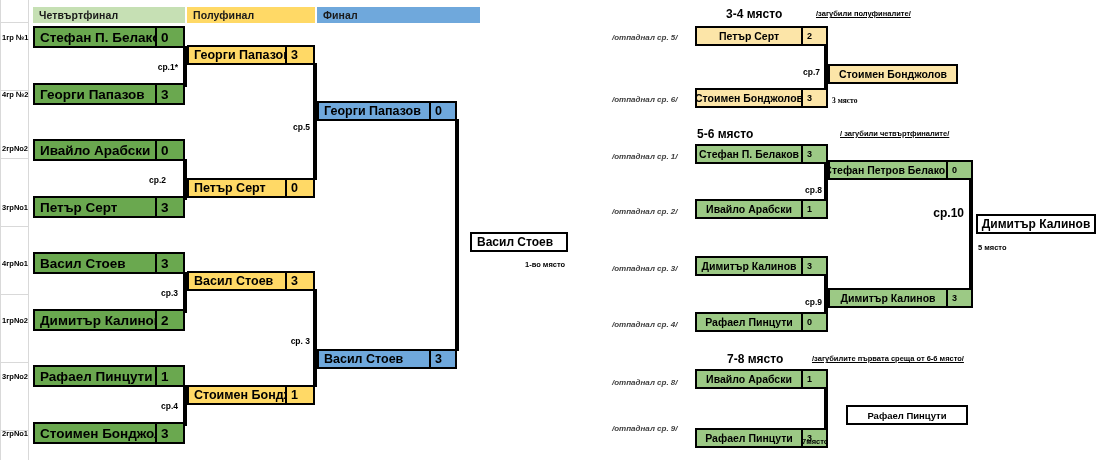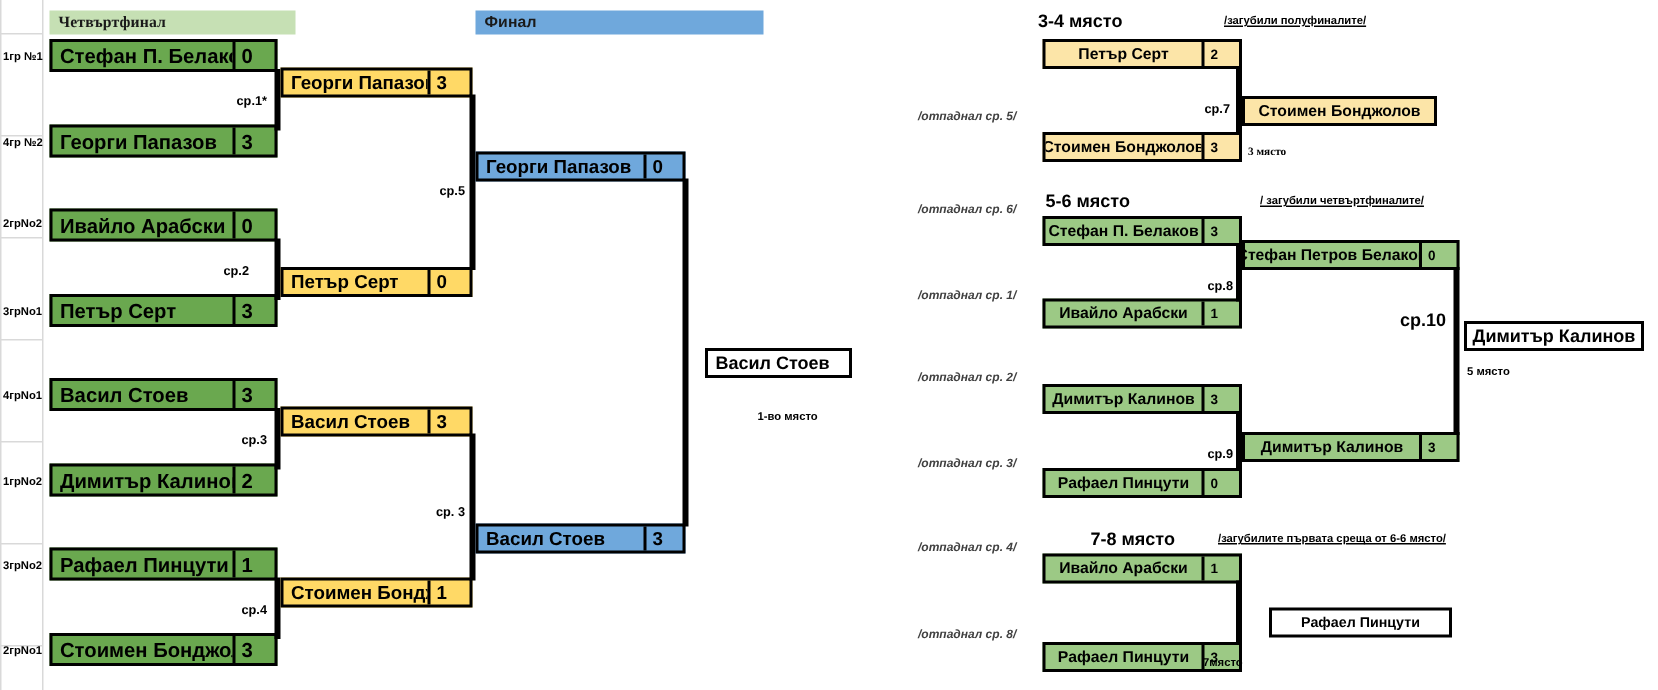--- a/index.html
+++ b/index.html
@@ -66,21 +66,21 @@
   }
   
   .mlabel{
     position:absolute;font-size:8.5px;font-weight:bold;color:#000;
     white-space:nowrap;text-align:right;
   }
   .mlabel.big{font-size:12px;font-weight:bold;}
   
   .note{
     position:absolute;font-size:8px;font-style:italic;font-weight:bold;
-    color:#404040;white-space:nowrap;margin-top:40px;
+    color:#404040;white-space:nowrap;
   }
   
   .sectitle{
     position:absolute;font-size:12px;font-weight:bold;color:#000;
     white-space:nowrap;
   }
   .secnote{
     position:absolute;font-size:7.5px;font-weight:bold;color:#000;
     white-space:nowrap;
     text-decoration:underline;
@@ -105,22 +105,23 @@
   <div class="gridline" style="left:0;top:0;width:1px;height:460px;"></div>
   <div class="gridline" style="left:28px;top:0;width:1px;height:460px;"></div>
   <div class="gridline" style="left:0;top:22px;width:28px;height:1px;"></div>
   <div class="gridline" style="left:0;top:90px;width:28px;height:1px;"></div>
   <div class="gridline" style="left:0;top:158px;width:28px;height:1px;"></div>
   <div class="gridline" style="left:0;top:226px;width:28px;height:1px;"></div>
   <div class="gridline" style="left:0;top:294px;width:28px;height:1px;"></div>
   <div class="gridline" style="left:0;top:362px;width:28px;height:1px;"></div>
   <div class="gridline" style="left:0;top:430px;width:28px;height:1px;"></div>
 
-  <div class="roundhdr hdr-green" style="left:33px;top:7px;width:164px;height:16px;font-family:Liberation Serif, serif;">Четвъртфинал</div>
-  <div class="roundhdr hdr-blue" style="left:317px;top:7px;width:192px;height:16px;">Финал</div>
+  <div class="roundhdr hdr-green" style="left:33px;top:7px;width:152px;height:16px;">Четвъртфинал</div>
+  <div class="roundhdr hdr-gold" style="left:187px;top:7px;width:128px;height:16px;">Полуфинал</div>
+  <div class="roundhdr hdr-blue" style="left:317px;top:7px;width:163px;height:16px;">Финал</div>
 
   <div class="seed" style="left:2px;top:33px;">1гр №1</div>
   <div class="seed" style="left:2px;top:90px;">4гр №2</div>
   <div class="seed" style="left:2px;top:144px;">2грNo2</div>
   <div class="seed" style="left:2px;top:203px;">3грNo1</div>
   <div class="seed" style="left:2px;top:259px;">4грNo1</div>
   <div class="seed" style="left:2px;top:316px;">1грNo2</div>
   <div class="seed" style="left:2px;top:372px;">3грNo2</div>
   <div class="seed" style="left:2px;top:429px;">2грNo1</div>
 
@@ -198,23 +199,23 @@
     <div class="sc t-fin" style="width:20px;">0</div>
   </div>
   <div class="slot c-blue" style="left:317px;top:349px;width:140px;height:20px;">
     <div class="nm t-fin">Васил Стоев</div>
     <div class="sc t-fin" style="width:20px;">3</div>
   </div>
 
   <div class="ln" style="left:455px;top:119px;width:4px;height:232px;"></div>
 
   <div class="wbox" style="left:470px;top:232px;width:98px;height:20px;">Васил Стоев</div>
-  <div class="placelbl" style="left:505px;top:260px;margin-top:13px;">1-во място</div>
-
-  <div class="sectitle" style="left:692px;top:7px;">3-4 място</div>
+  <div class="placelbl" style="left:525px;top:260px;">1-во място</div>
+
+  <div class="sectitle" style="left:726px;top:7px;">3-4 място</div>
   <div class="secnote" style="left:816px;top:9px;">/загубили полуфиналите/</div>
 
   <div class="note" style="left:612px;top:33px;">/отпаднал ср. 5/</div>
   <div class="slot c-lgold" style="left:695px;top:26px;width:133px;height:20px;">
     <div class="nm t-sm" style="justify-content:center;padding-left:0;">Петър Серт</div>
     <div class="sc t-xs" style="width:19px;">2</div>
   </div>
 
   <div class="note" style="left:612px;top:95px;">/отпаднал ср. 6/</div>
   <div class="slot c-lgold" style="left:695px;top:88px;width:133px;height:20px;">

